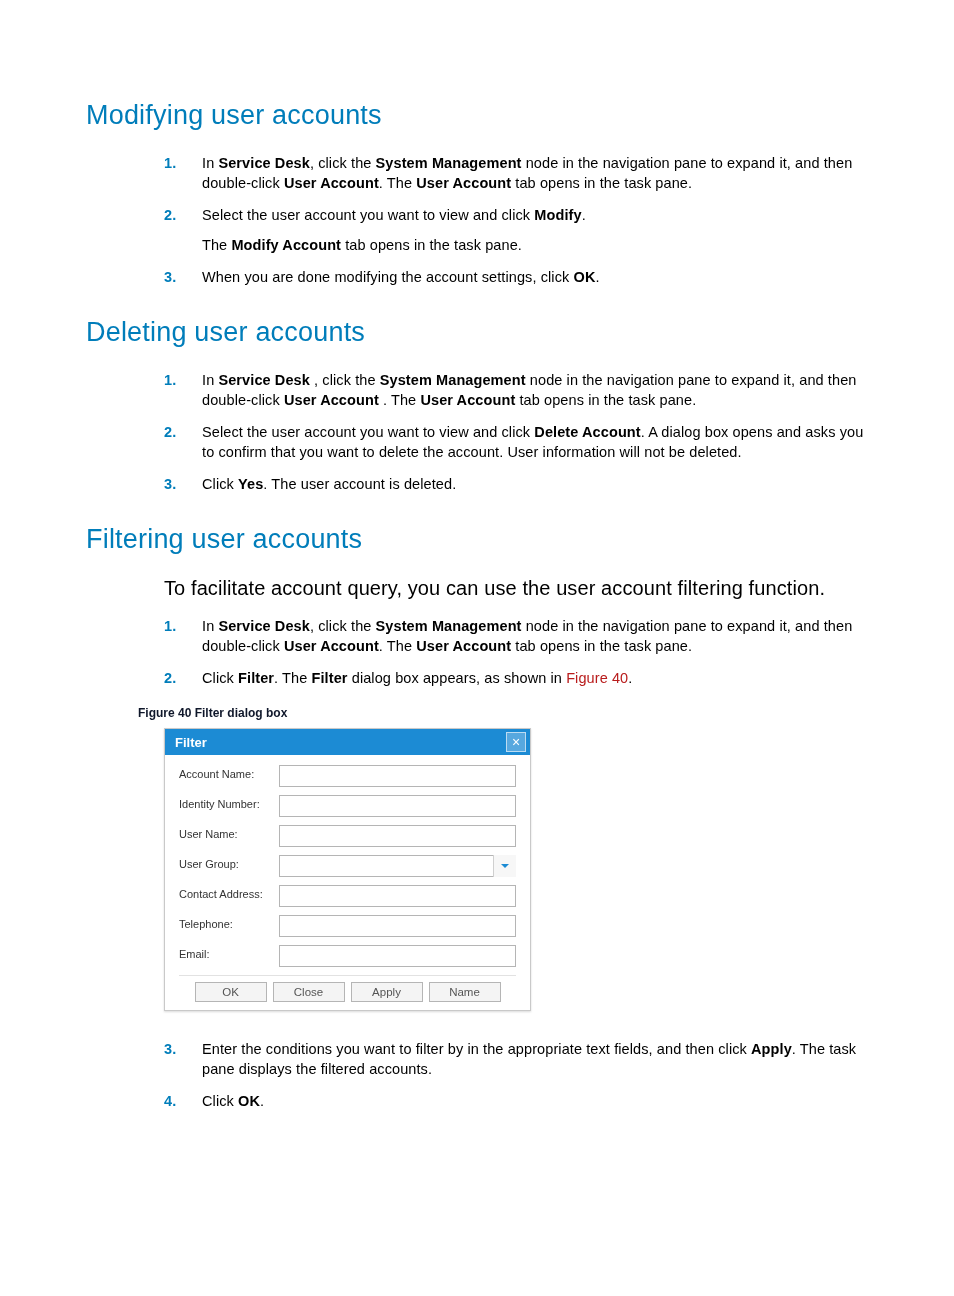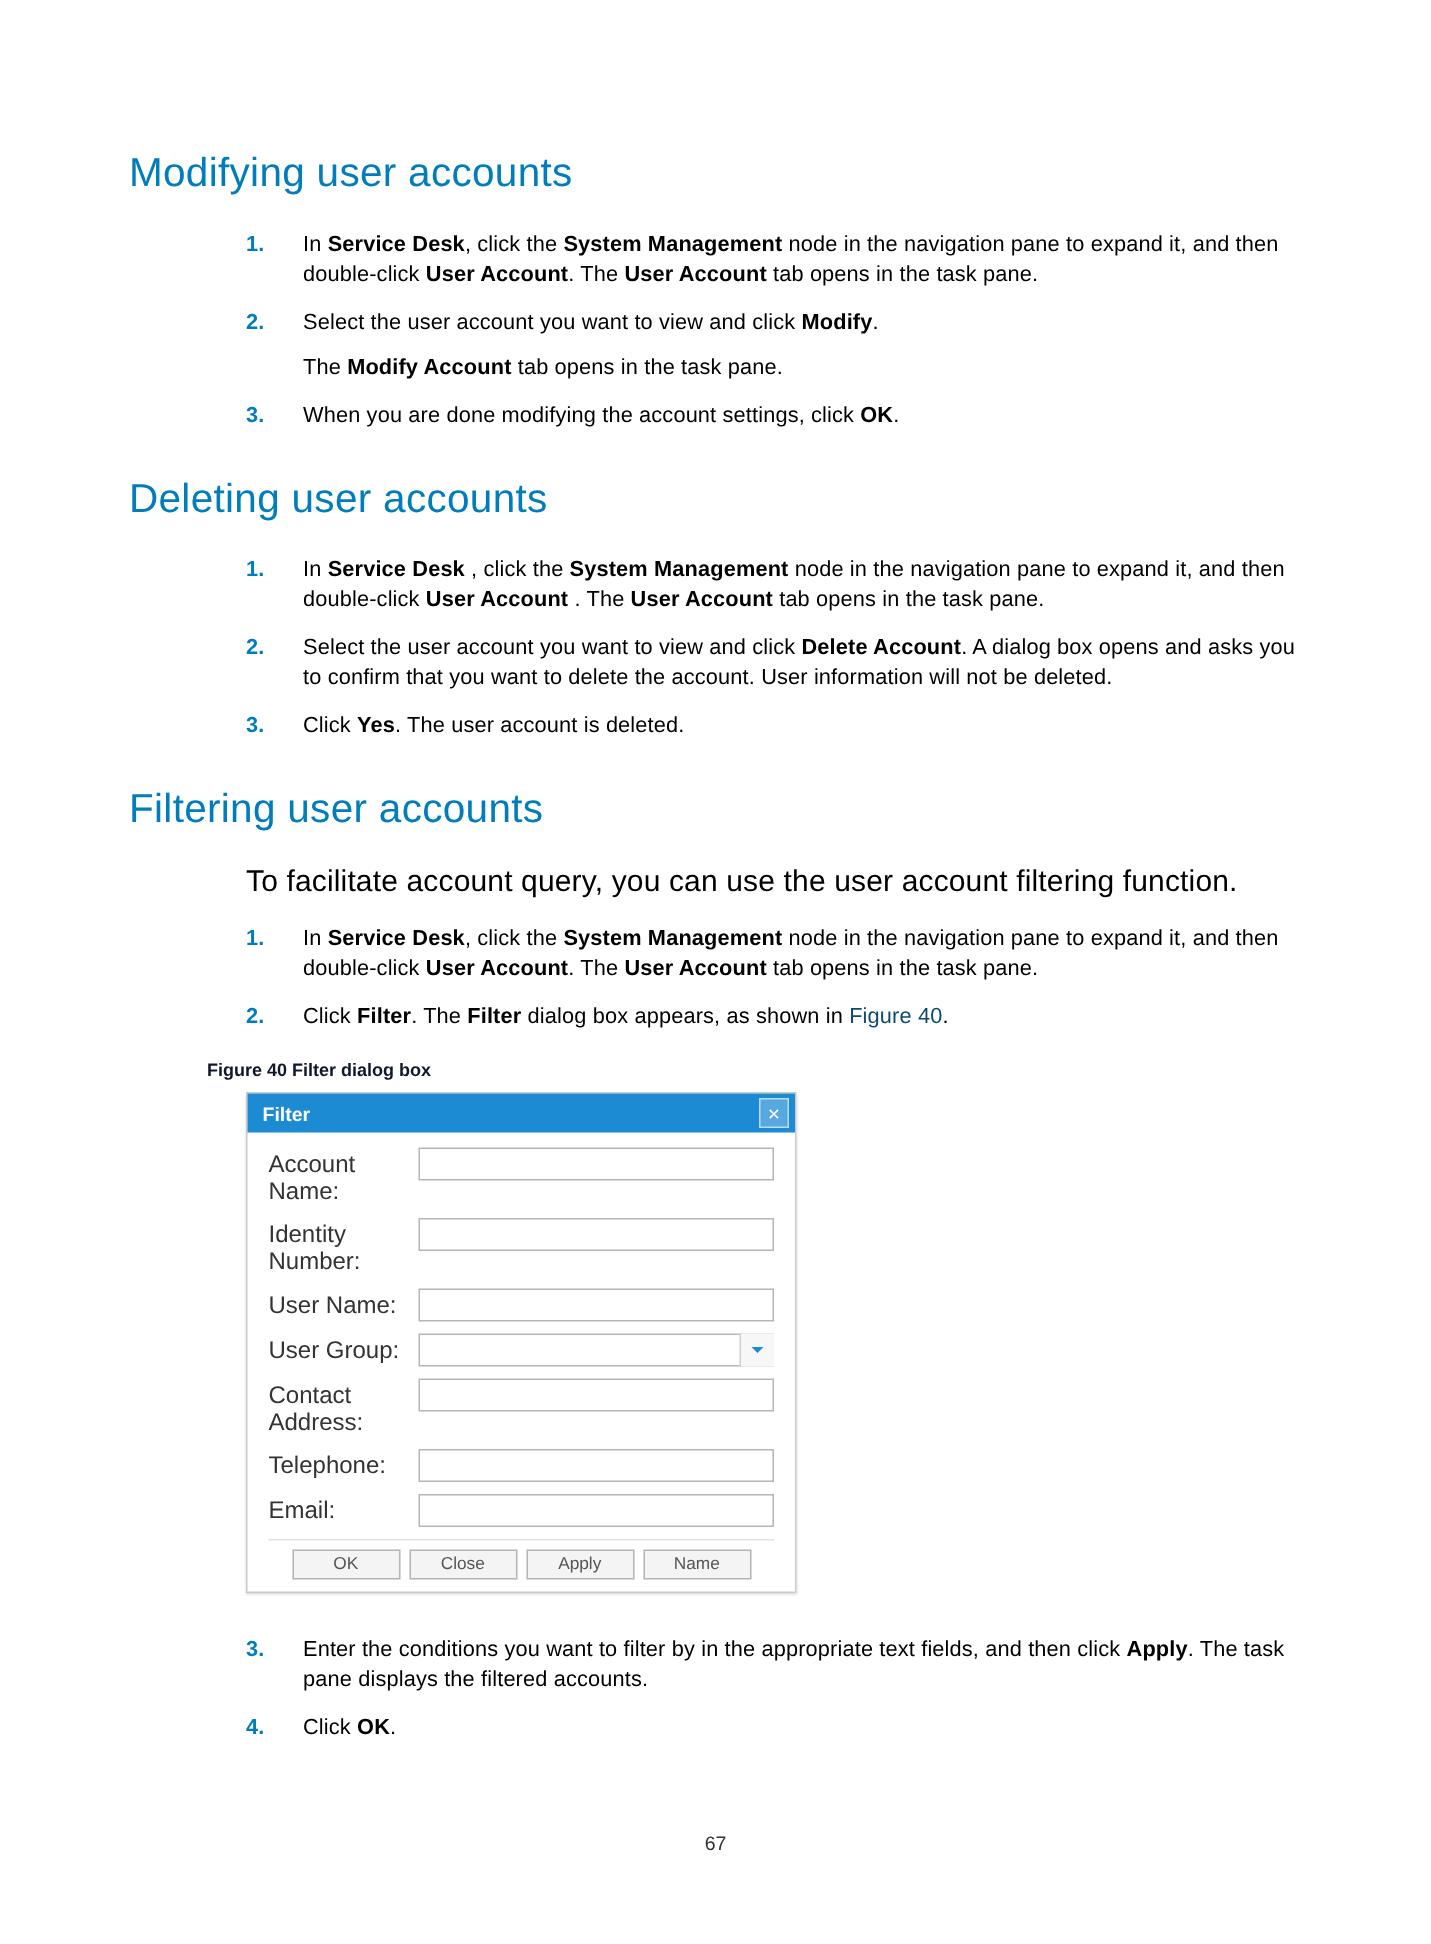--- a/index.html
+++ b/index.html
@@ -53,21 +53,21 @@
     top: 0;
     color: #007dba;
     font-weight: 700;
     font-size: 14.5px;
   }
   ol.steps > li p {
     margin: 10px 0 0 0;
   }
   .b { font-weight: 700; }
   .link {
-    color: #0c4a6e;
+    color: #b91c1c;
     cursor: pointer;
   }
   .fig-caption {
     color: #0f172a;
     font-weight: 700;
     font-size: 12px;
     margin: 18px 0 8px 52px;
   }
 
   
@@ -110,21 +110,21 @@
     padding: 10px 14px 8px 14px;
   }
   .fd-row {
     display: flex;
     align-items: flex-start;
     margin-bottom: 8px;
   }
   .fd-label {
     width: 100px;
     padding-top: 3px;
-    font-size: 16px;
+    font-size: 11px;
     color: #333;
   }
   .fd-input-wrap {
     position: relative;
     flex: 1;
   }
   .fd-input {
     width: 100%;
     box-sizing: border-box;
     height: 22px;
@@ -278,14 +278,13 @@
 
   <ol class="steps" start="3" style="counter-reset: step 2;">
     <li>
       <span>Enter the conditions you want to filter by in the appropriate text fields, and then click </span><span class="b">Apply</span><span>. The task pane displays the filtered accounts.</span>
     </li>
     <li>
       <span>Click </span><span class="b">OK</span><span>.</span>
     </li>
   </ol>
 
-  <div class="page-number">67</div>
 </div>
 
 </body></html>

